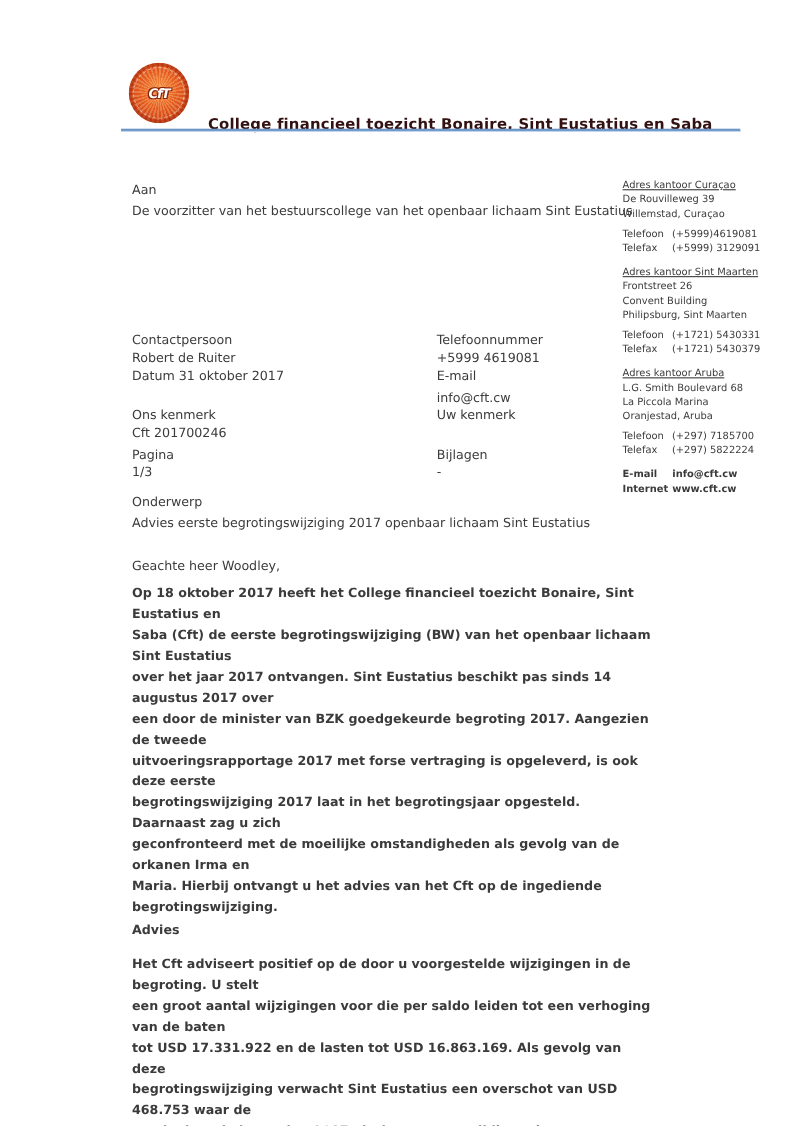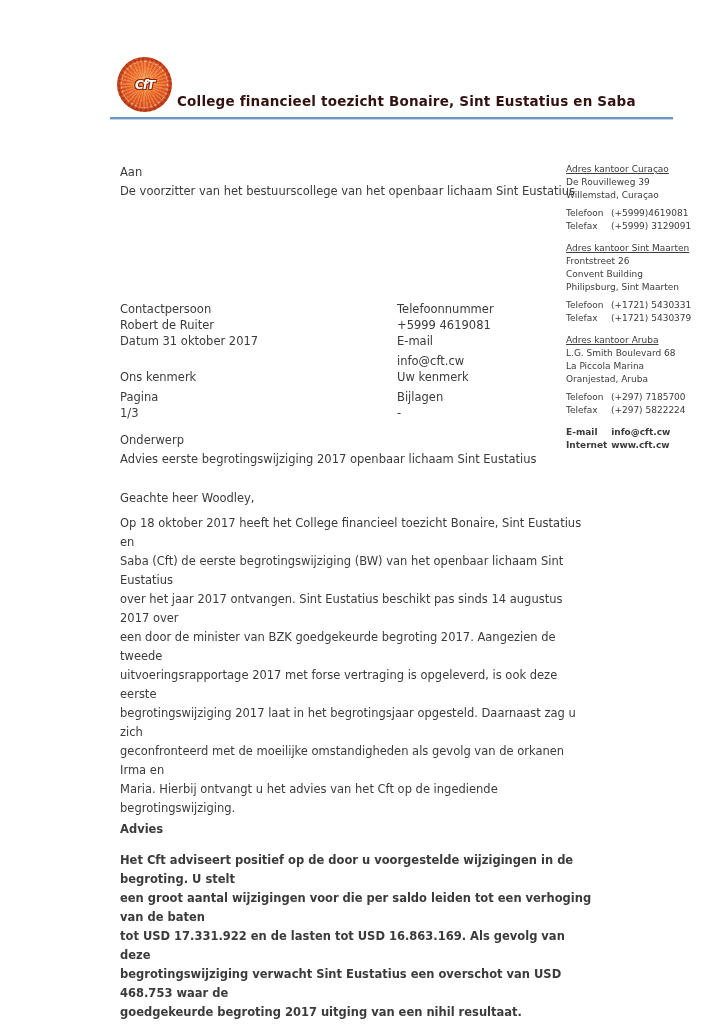--- a/index.html
+++ b/index.html
@@ -27,21 +27,21 @@
   .logo::before {
     content: ""; position: absolute; inset: 4px;
     border: 1px dashed rgba(255,255,255,0.45); border-radius: 50%;
   }
   .logo-text {
     color: #ffffff; font-weight: bold; font-style: italic;
     font-size: 12px; letter-spacing: -1px;
     text-shadow: 1px 1px 0 #8e2508, -1px -1px 0 #8e2508, 1px -1px 0 #8e2508, -1px 1px 0 #8e2508;
   }
   .title {
-    position: absolute; left: 177px; top: 93px; margin: 0;
+    position: absolute; left: 177px; top: 93px; margin: 12px;
     font-size: 13.5px; font-weight: bold; color: #331111;
     white-space: nowrap; letter-spacing: 0.2px;
   }
   .accent-line {
     position: absolute; left: 110px; top: 117px;
     width: 563px; height: 2px;
     background: #6b96c6; border-bottom: 1px solid #c3d5ea;
   }
 
   
@@ -61,21 +61,21 @@
     position: absolute; left: 120px; top: 163px; width: 472px;
     font-size: 11.5px; line-height: 19px;
   }
   .contact-grid { margin-top: 100px; line-height: 16px; }
   .c-row { height: 16px; }
   .c-row.gap { margin-top: 4px; }
   .c1 { display: inline-block; width: 277px; vertical-align: top; }
   .c2 { display: inline-block; vertical-align: top; }
   .onderwerp { margin-top: 10px; }
   .salutation { margin-top: 20px; }
-  .para { margin-top: 6px; }
+  .para { margin-top: 6px; font-weight: bold; }
   .advies-heading { margin-top: 2px; font-weight: bold; }
   .para-tight { margin-top: 12px; font-weight: bold; }
   .para-last { margin-top: 8px; }
 </style>
 </head>
 <body>
 
 <div class="page">
 
   <div class="logo">
@@ -163,20 +163,23 @@
         <span class="c1">Robert de Ruiter</span><span class="c2">+5999 4619081</span>
       </div>
       <div class="c-row">
         <span class="c1">Datum 31 oktober 2017</span><span class="c2">E-mail</span>
       </div>
       <div class="c-row gap">
         <span class="c1"></span><span class="c2">info@cft.cw</span>
       </div>
       <div class="c-row">
         <span class="c1">Ons kenmerk</span><span class="c2">Uw kenmerk</span>
+      </div>
+      <div class="c-row">
+        <span class="c1">Cft 201700246</span><span class="c2"></span>
       </div>
       <div class="c-row gap">
         <span class="c1">Pagina</span><span class="c2">Bijlagen</span>
       </div>
       <div class="c-row">
         <span class="c1">1/3</span><span class="c2">-</span>
       </div>
     </div>
 
     <div class="onderwerp">

